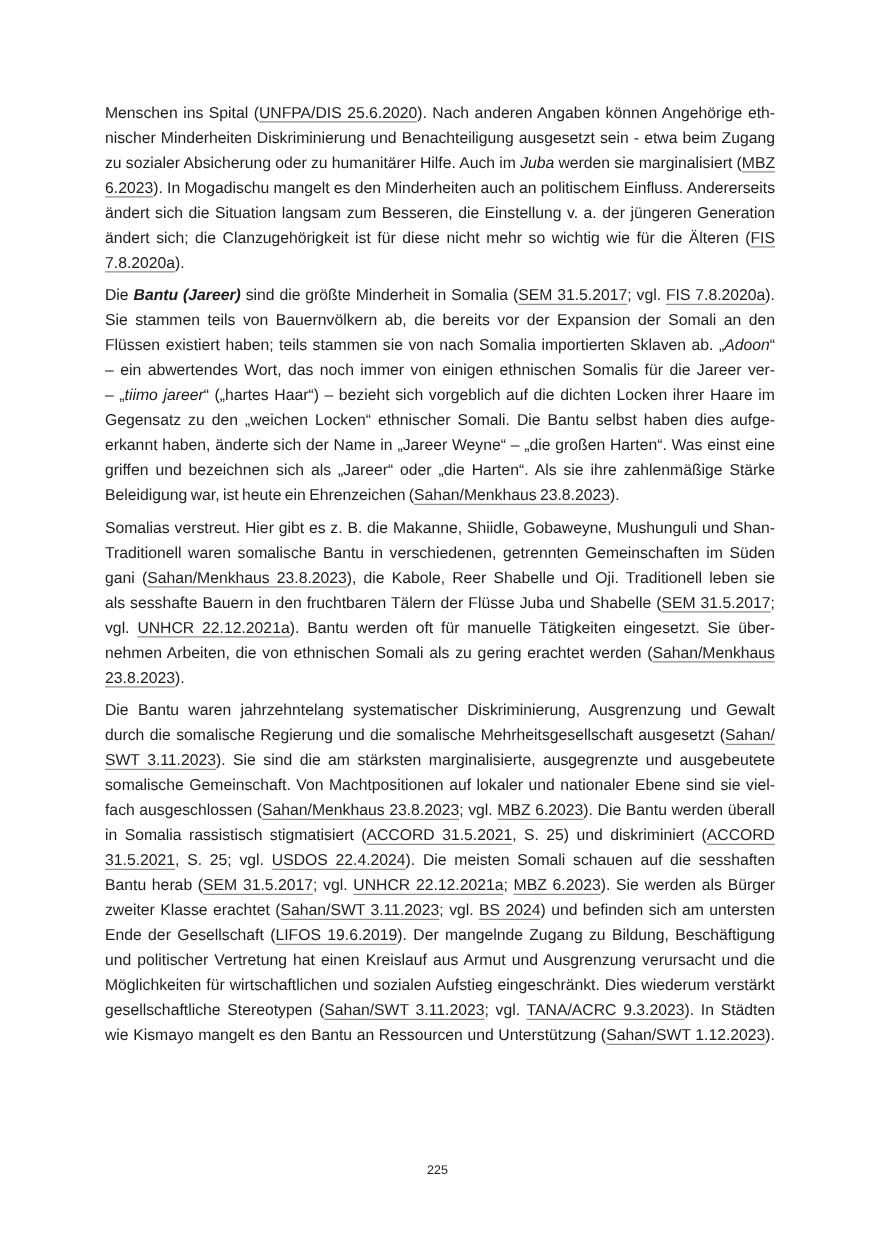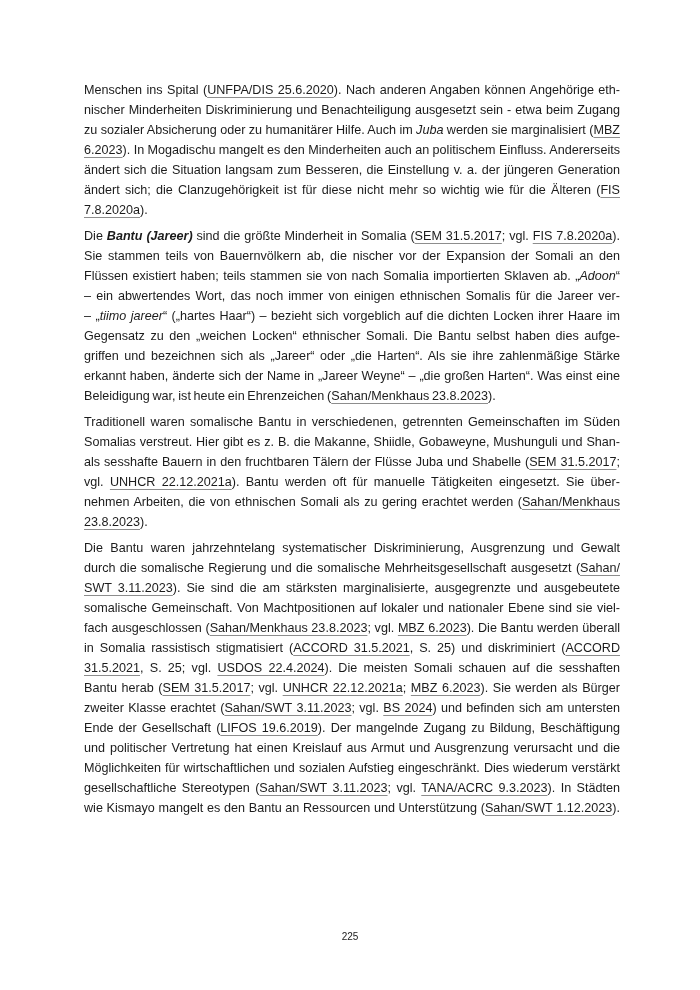--- a/index.html
+++ b/index.html
@@ -62,32 +62,33 @@
         <div class="line"><span class="">Menschen ins Spital (</span><span class="lnk">UNFPA/DIS 25.6.2020</span><span class="">). Nach anderen Angaben können Angehörige eth-</span></div>
         <div class="line"><span class="">nischer Minderheiten Diskriminierung und Benachteiligung ausgesetzt sein - etwa beim Zugang</span></div>
         <div class="line"><span class="">zu sozialer Absicherung oder zu humanitärer Hilfe. Auch im </span><span class="i">Juba</span><span class=""> werden sie marginalisiert (</span><span class="lnk">MBZ</span></div>
         <div class="line"><span class="lnk">6.2023</span><span class="">). In Mogadischu mangelt es den Minderheiten auch an politischem Einfluss. Andererseits</span></div>
         <div class="line"><span class="">ändert sich die Situation langsam zum Besseren, die Einstellung v. a. der jüngeren Generation</span></div>
         <div class="line"><span class="">ändert sich; die Clanzugehörigkeit ist für diese nicht mehr so wichtig wie für die Älteren (</span><span class="lnk">FIS</span></div>
         <div class="line nf"><span class="lnk">7.8.2020a</span><span class="">).</span></div>
       </div>
       <div class="para">
         <div class="line"><span class="">Die </span><span class="b">Bantu (Jareer)</span><span class=""> sind die größte Minderheit in Somalia (</span><span class="lnk">SEM 31.5.2017</span><span class="">; vgl. </span><span class="lnk">FIS 7.8.2020a</span><span class="">).</span></div>
-        <div class="line"><span class="">Sie stammen teils von Bauernvölkern ab, die nischer vor der Expansion der Somali an den</span></div>
+        <div class="line"><span class="">Sie stammen teils von Bauernvölkern ab, die bereits vor der Expansion der Somali an den</span></div>
         <div class="line"><span class="">Flüssen existiert haben; teils stammen sie von nach Somalia importierten Sklaven ab. „</span><span class="i">Adoon</span><span class="">“</span></div>
         <div class="line"><span class="">– ein abwertendes Wort, das noch immer von einigen ethnischen Somalis für die Jareer ver-</span></div>
         <div class="line"><span class="">– „</span><span class="i">tiimo jareer</span><span class="">“ („hartes Haar“) – bezieht sich vorgeblich auf die dichten Locken ihrer Haare im</span></div>
         <div class="line"><span class="">Gegensatz zu den „weichen Locken“ ethnischer Somali. Die Bantu selbst haben dies aufge-</span></div>
+        <div class="line"><span class="">erkannt haben, änderte sich der Name in „Jareer Weyne“ – „die großen Harten“. Was einst eine</span></div>
         <div class="line"><span class="">griffen und bezeichnen sich als „Jareer“ oder „die Harten“. Als sie ihre zahlenmäßige Stärke</span></div>
-        <div class="line"><span class="">erkannt haben, änderte sich der Name in „Jareer Weyne“ – „die großen Harten“. Was einst eine</span></div>
         <div class="line nf"><span class="">Beleidigung war, ist heute ein Ehrenzeichen (</span><span class="lnk">Sahan/Menkhaus 23.8.2023</span><span class="">).</span></div>
       </div>
       <div class="para">
+        <div class="line"><span class="">Somalias verstreut. Hier gibt es z. B. die Makanne, Shiidle, Gobaweyne, Mushunguli und Shan-</span></div>
         <div class="line"><span class="">Traditionell waren somalische Bantu in verschiedenen, getrennten Gemeinschaften im Süden</span></div>
-        <div class="line"><span class="">Somalias verstreut. Hier gibt es z. B. die Makanne, Shiidle, Gobaweyne, Mushunguli und Shan-</span></div>
+        <div class="line"><span class="">gani (</span><span class="lnk">Sahan/Menkhaus 23.8.2023</span><span class="">), die Kabole, Reer Shabelle und Oji. Traditionell leben sie</span></div>
         <div class="line"><span class="">als sesshafte Bauern in den fruchtbaren Tälern der Flüsse Juba und Shabelle (</span><span class="lnk">SEM 31.5.2017</span><span class="">;</span></div>
         <div class="line"><span class="">vgl. </span><span class="lnk">UNHCR 22.12.2021a</span><span class="">). Bantu werden oft für manuelle Tätigkeiten eingesetzt. Sie über-</span></div>
         <div class="line"><span class="">nehmen Arbeiten, die von ethnischen Somali als zu gering erachtet werden (</span><span class="lnk">Sahan/Menkhaus</span></div>
         <div class="line nf"><span class="lnk">23.8.2023</span><span class="">).</span></div>
       </div>
       <div class="para">
         <div class="line"><span class="">Die Bantu waren jahrzehntelang systematischer Diskriminierung, Ausgrenzung und Gewalt</span></div>
         <div class="line"><span class="">durch die somalische Regierung und die somalische Mehrheitsgesellschaft ausgesetzt (</span><span class="lnk">Sahan/</span></div>
         <div class="line"><span class="lnk">SWT 3.11.2023</span><span class="">). Sie sind die am stärksten marginalisierte, ausgegrenzte und ausgebeutete</span></div>
         <div class="line"><span class="">somalische Gemeinschaft. Von Machtpositionen auf lokaler und nationaler Ebene sind sie viel-</span></div>

